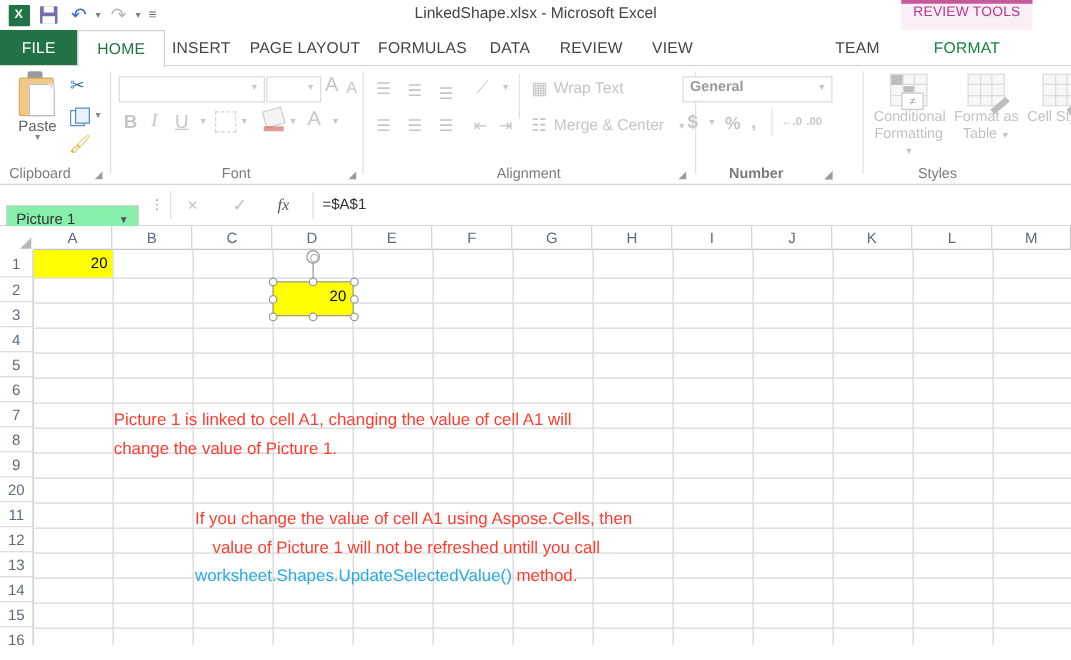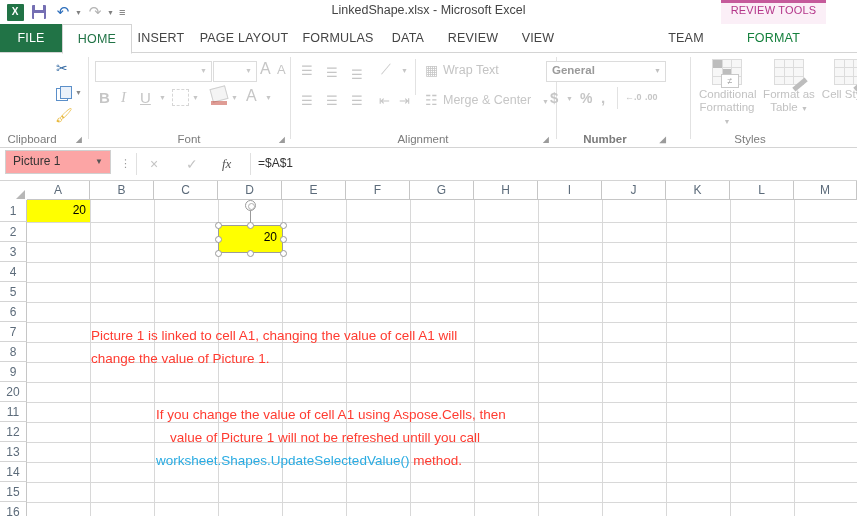--- a/index.html
+++ b/index.html
@@ -81,21 +81,21 @@
      linear-gradient(#dcdcdc,#dcdcdc) 100% 0/1px 100% no-repeat,
      linear-gradient(#dcdcdc,#dcdcdc) 0 33%/100% 1px no-repeat,
      linear-gradient(#dcdcdc,#dcdcdc) 0 66%/100% 1px no-repeat,
      linear-gradient(#dcdcdc,#dcdcdc) 33% 0/1px 100% no-repeat,
      linear-gradient(#dcdcdc,#dcdcdc) 66% 0/1px 100% no-repeat,
      #f7f7f7;}
   .sg-dark{position:absolute;background:#bdbdbd;}
 
   
   .fbar{position:relative;height:32px;background:#fff;border-bottom:1px solid #d4d4d4;}
-  .namebox{position:absolute;left:5px;top:2px;width:104px;height:22px;border:1px solid #d0d0d0;background:#fca5a5;}
+  .namebox{position:absolute;left:5px;top:16px;width:104px;height:22px;border:1px solid #d0d0d0;background:#86efac;}
   .namebox .nv{position:absolute;left:7px;top:3px;font-size:12px;color:#333;}
   .namebox .nc{position:absolute;right:7px;top:6px;font-size:8px;color:#555;}
   .fb-dots{position:absolute;left:120px;top:9px;font-size:11px;color:#9a9a9a;letter-spacing:0;}
   .fb-btn{position:absolute;top:8px;font-size:14px;color:#c4c4c4;}
   .fb-fx{position:absolute;left:222px;top:8px;font-size:13px;color:#555;font-family:"Liberation Serif",serif;font-style:italic;}
   .fb-sep{position:absolute;top:5px;width:1px;height:22px;background:#e0e0e0;}
   .fb-input{position:absolute;left:250px;top:5px;right:4px;height:22px;border-left:1px solid #e0e0e0;}
   .fb-val{position:absolute;left:7px;top:3px;font-size:12px;color:#333;}
 
   
@@ -164,20 +164,29 @@
     <div class="tab" style="left:380px;width:56px;">DATA</div>
     <div class="tab" style="left:436px;width:74px;">REVIEW</div>
     <div class="tab" style="left:510px;width:56px;">VIEW</div>
     <div class="tab" style="left:656px;width:60px;">TEAM</div>
     <div class="tab tab-format" style="left:721px;width:105px;">FORMAT</div>
   </div>
 
   <div class="ribbon">
 
     <div class="group" style="left:0;width:88px;">
+      <div class="paste-btn">
+        <div class="clip-ic">
+          <div class="clip-clip"></div>
+          <div class="clip-board"></div>
+          <div class="clip-page"></div>
+        </div>
+        <div class="paste-txt">Paste</div>
+        <div class="paste-car">▼</div>
+      </div>
       <div class="mini-ic scissors">✂</div>
       <div class="mini-ic copy-ic">
           <div class="copy-a"></div>
           <div class="copy-b"></div>
         </div>
       <div class="copy-car">▼</div>
       <div class="mini-ic fmt-paint">🖌</div>
       <div class="group-label" style="left:-12px;">Clipboard</div>
       <div class="dlg-launch" style="right:6px;">◢</div>
     </div>

